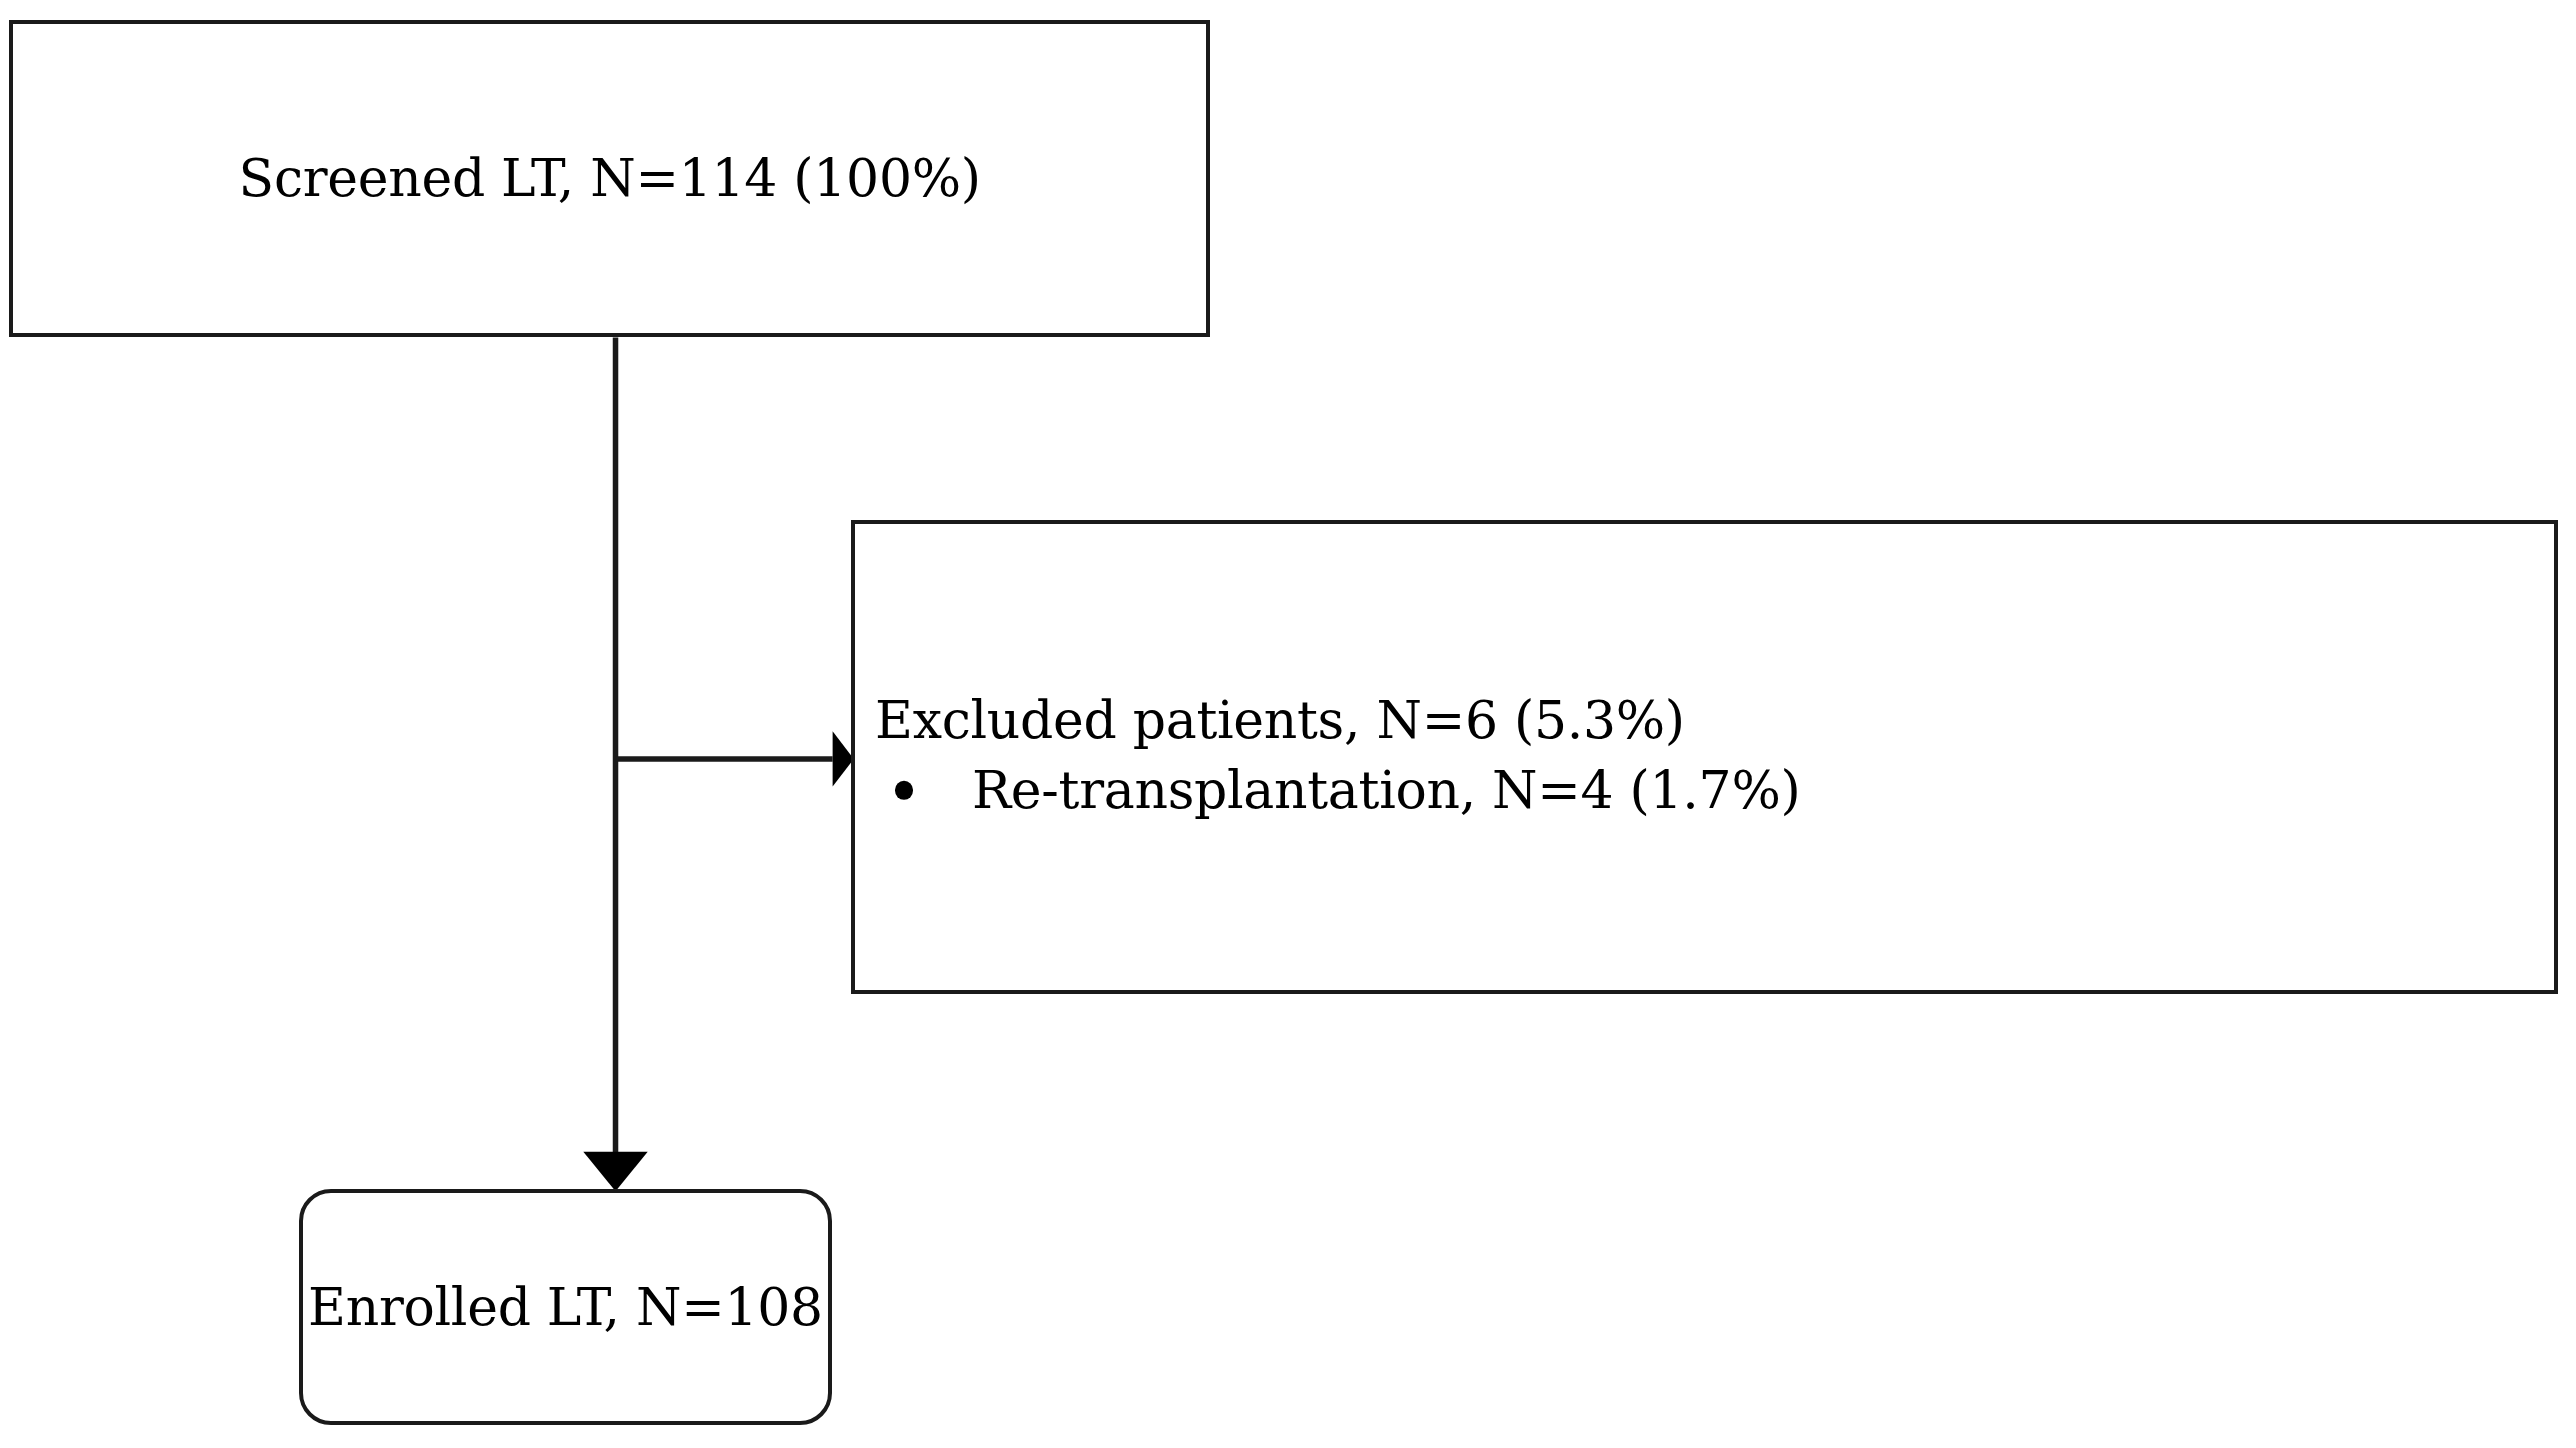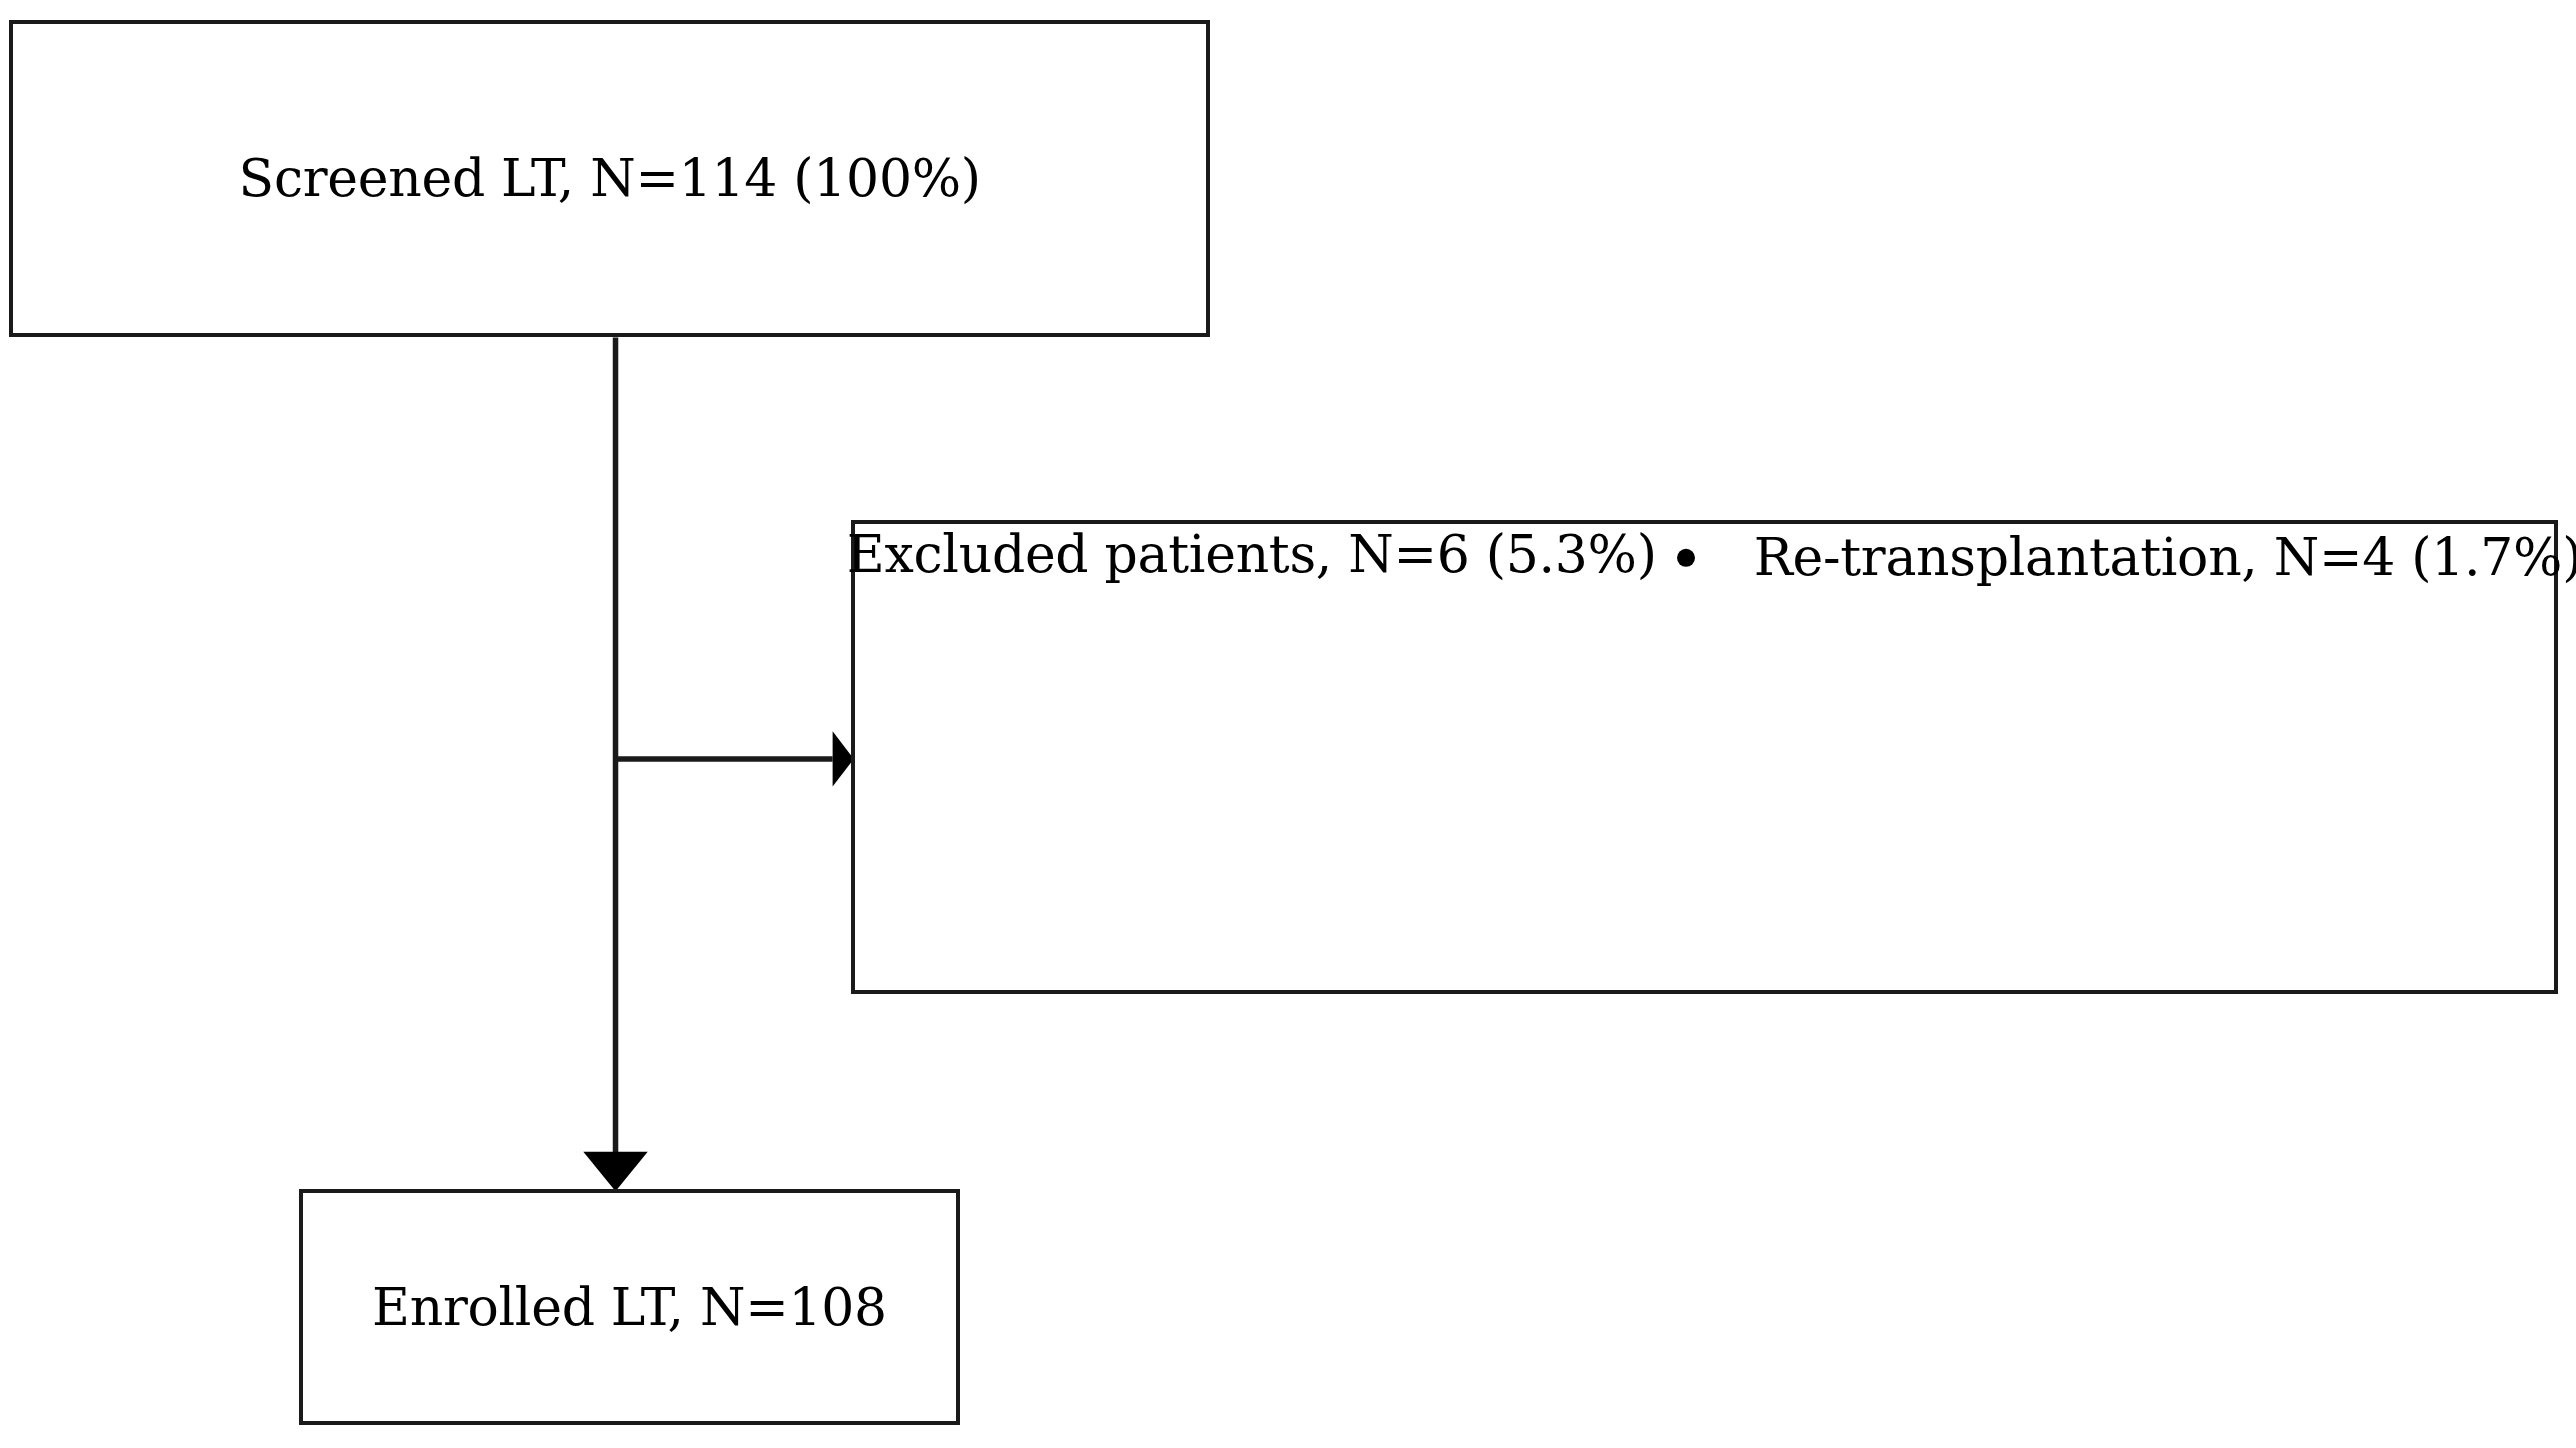--- a/index.html
+++ b/index.html
@@ -43,33 +43,34 @@
     align-items: center;
     justify-content: center;
   }
 
   #box-excluded {
     left: 851px;
     top: 520px;
     width: 1707px;
     height: 474px;
     display: flex;
-    flex-direction: row;
+    flex-direction: column;
     justify-content: center;
     padding: 0 0 0 20px;
   }
 
   #box-enrolled {
     left: 299px;
     top: 1189px;
-    width: 661px;
+    width: 533px;
     height: 236px;
     display: flex;
     align-items: center;
     justify-content: center;
+    border-radius: 32px;
   }
 
   
   .box-line {
     font-size: 52px;
     line-height: 1.30;
     text-align: center;
     white-space: nowrap;
     letter-spacing: -0.3px;
   }

